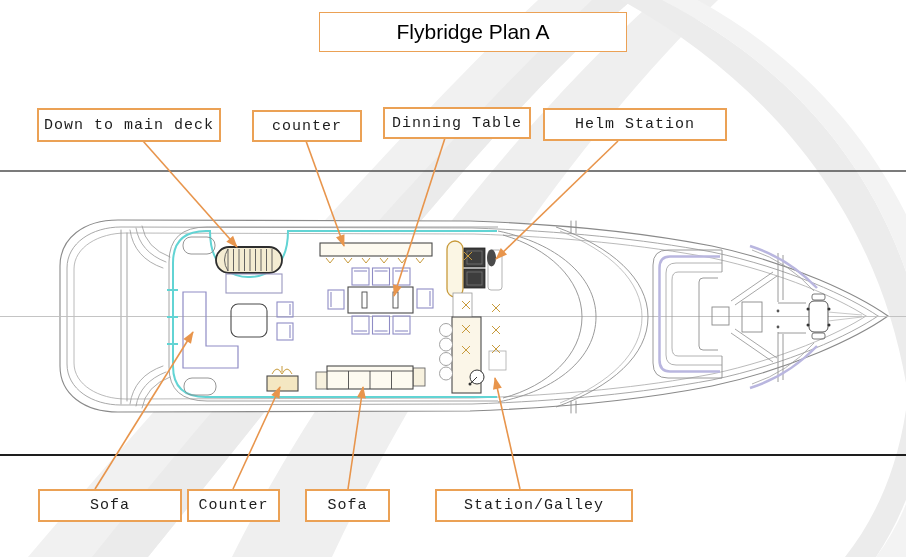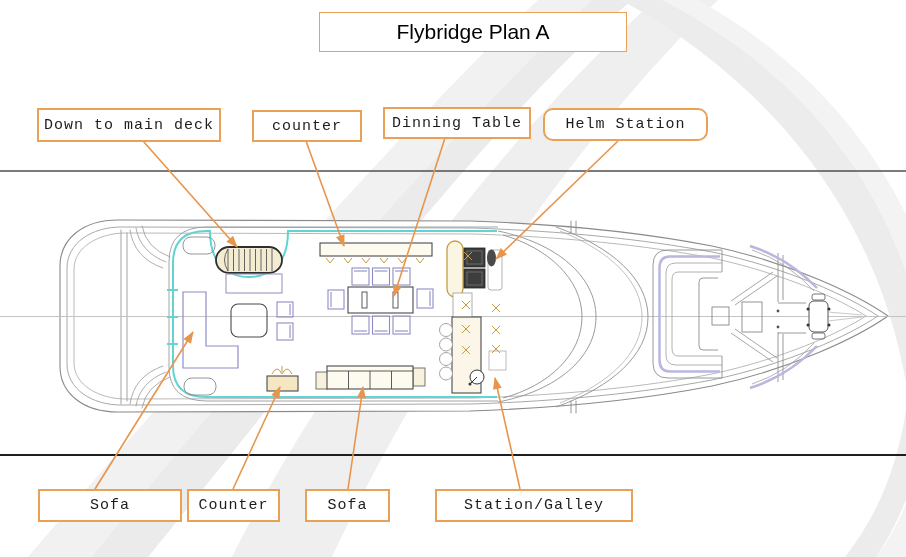--- a/index.html
+++ b/index.html
@@ -11,21 +11,21 @@
            font-family:"Liberation Mono","DejaVu Sans Mono",monospace;
            font-size:15px;letter-spacing:1px;color:#1d1d1d;white-space:nowrap;}
   .title-box{position:absolute;box-sizing:border-box;border:1.5px solid #EBA155;background:#fff;
            display:flex;align-items:center;justify-content:center;
            font-family:"Liberation Sans",sans-serif;font-size:21px;color:#000;}
   
   #c-title{left:319px;top:12px;width:308px;height:40px;}
   #c-dtmd {left:37px; top:108px;width:184px;height:34px;}
   #c-cnt-t{left:252px;top:110px;width:110px;height:32px;}
   #c-din  {left:372px;top:107px;width:148px;height:32px;margin-left:11px;}
-  #c-helm {left:543px;top:108px;width:165px;height:33px;border-radius:10px;}
+  #c-helm {left:543px;top:108px;width:184px;height:33px;}
   #c-sofa1{left:38px; top:489px;width:144px;height:33px;}
   #c-cnt-b{left:187px;top:489px;width:93px; height:33px;}
   #c-sofa2{left:305px;top:489px;width:85px; height:33px;}
   #c-gal  {left:435px;top:489px;width:198px;height:33px;}
 </style>
 </head>
 <body>
 
 <div id="stage">
 

